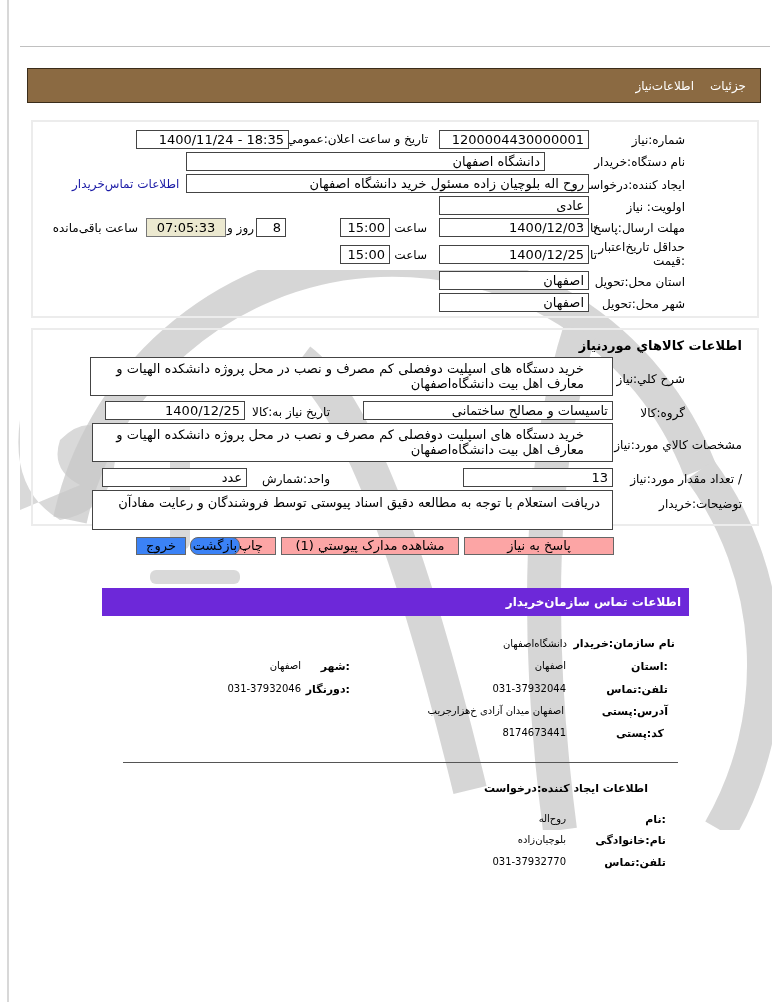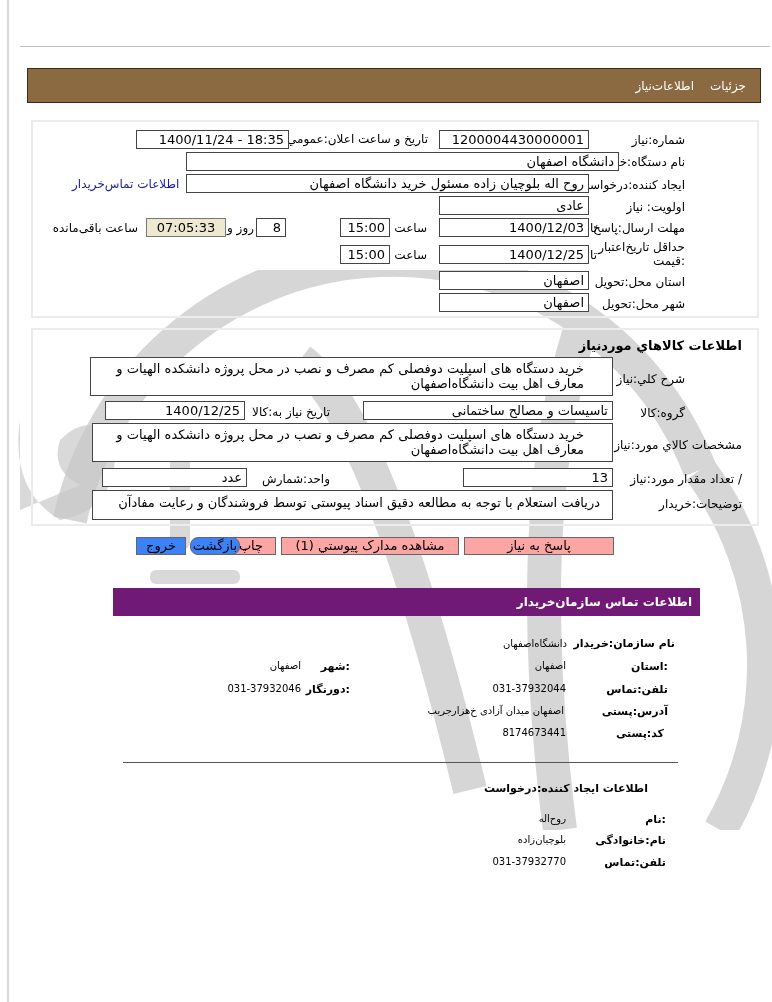--- a/index.html
+++ b/index.html
@@ -17,21 +17,21 @@
          font-size:13px; padding:0 4px; line-height:17px; text-align:right; overflow:hidden; white-space:nowrap; }
   .box.ltr { direction:ltr; text-align:right; }
   .box.tall { height:39px; line-height:15px; white-space:normal; padding-top:3px; padding-right:28px; }
   .box.timer { background:#ece9d0; text-align:center; border-color:#777; }
   .link { position:absolute; color:#1a1aa6; font-size:12px; cursor:pointer; }
   .sect-title { position:absolute; font-weight:bold; font-size:13px; }
   .btn { position:absolute; top:537px; height:18px; border:1px solid #666; box-sizing:border-box;
          font-size:13px; line-height:16px; text-align:center; cursor:pointer; z-index:1; }
   .btn.green { background:#fca5a5; }
   .btn.pink { background:#3b82f6;margin-left:18px; }
-  .header2 { position:absolute; left:102px; top:588px; width:587px; height:28px; background:#701a75; color:#fff; z-index:1;margin-left:11px; }
+  .header2 { position:absolute; left:102px; top:588px; width:587px; height:28px; background:#6d28d9; color:#fff; z-index:1; }
   .header2 span { position:absolute; right:8px; top:7px; font-weight:bold; font-size:12px; }
   .k { position:absolute; font-weight:bold; font-size:11px; white-space:nowrap; z-index:1; }
   .v { position:absolute; font-size:10px; white-space:nowrap; z-index:1; }
   .v.num { direction:ltr; }
   .sep { position:absolute; left:123px; top:762px; width:555px; height:1px; background:#555; }
 </style>
 </head>
 <body>
 
 <div class="leftline"></div>
@@ -57,21 +57,21 @@
 </div>
 
 <div class="panel" style="top:120px;height:198px;"></div>
 <div style="position:absolute;left:0;top:0;width:772px;height:330px;z-index:2;">
   <span class="lbl" style="right:87px;top:133px;">شماره‌:نیاز</span>
   <div class="box ltr" style="left:439px;top:130px;width:150px;text-align:right;">1200004430000001</div>
   <span class="lbl" style="right:344px;top:132px;">تاریخ و ساعت اعلان:عمومي</span>
   <div class="box ltr" style="left:136px;top:130px;width:153px;">1400/11/24 - 18:35</div>
 
   <span class="lbl" style="right:87px;top:155px;">نام دستگاه‌:خریدار</span>
-  <div class="box" style="left:186px;top:152px;width:433px;">دانشگاه اصفهان</div>
+  <div class="box" style="left:186px;top:152px;width:359px;">دانشگاه اصفهان</div>
 
   <span class="lbl" style="right:87px;top:178px;">ایجاد کننده‌:درخواست</span>
   <div class="box" style="left:186px;top:174px;width:403px;">روح اله بلوچیان زاده مسئول خرید دانشگاه اصفهان</div>
   <span class="link" style="left:72px;top:177px;">اطلاعات تماس‌خریدار</span>
 
   <span class="lbl" style="right:87px;top:200px;">اولویت: نیاز</span>
   <div class="box" style="left:439px;top:196px;width:150px;">عادی</div>
 
   <span class="lbl" style="right:87px;top:221px;">مهلت ارسال‌:پاسخ</span>
   <span class="lbl" style="right:175px;top:221px;">تا : تاریخ</span>
@@ -109,21 +109,21 @@
 
   <span class="lbl" style="right:30px;top:438px;">مشخصات کالاي مورد‌:نیاز</span>
   <div class="box tall" style="left:92px;top:423px;width:521px;">خرید دستگاه های اسپلیت دوفصلی کم مصرف و نصب در محل پروژه دانشکده الهیات و معارف اهل  بیت دانشگاه‌اصفهان</div>
 
   <span class="lbl" style="right:30px;top:472px;">/ تعداد مقدار مورد‌:نیاز</span>
   <div class="box ltr" style="left:463px;top:468px;width:150px;">13</div>
   <span class="lbl" style="right:442px;top:472px;">واحد‌:شمارش</span>
   <div class="box" style="left:102px;top:468px;width:145px;text-align:right;">عدد</div>
 
   <span class="lbl" style="right:30px;top:497px;">توضیحات‌:خریدار</span>
-  <div class="box" style="left:92px;top:490px;width:521px;height:30px;line-height:23px;padding-right:12px;">دریافت استعلام با توجه به مطالعه دقیق اسناد پیوستی توسط فروشندگان و رعایت مفادآن</div>
+  <div class="box" style="left:92px;top:490px;width:521px;height:40px;line-height:23px;padding-right:12px;">دریافت استعلام با توجه به مطالعه دقیق اسناد پیوستی توسط فروشندگان و رعایت مفادآن</div>
 </div>
 
 <div class="btn green" style="left:464px;width:150px;">پاسخ به نیاز</div>
 <div class="btn green" style="left:281px;width:178px;">مشاهده مدارک پیوستي (1)</div>
 <div class="btn green" style="left:226px;width:50px;">چاپ</div>
 <div class="btn pink" style="left:172px;width:50px;border-radius:8px;">بازگشت</div>
 <div class="btn pink" style="left:118px;width:50px;">خروج</div>
 
 <div class="header2">
   <span>اطلاعات  تماس سازمان‌خریدار</span>

